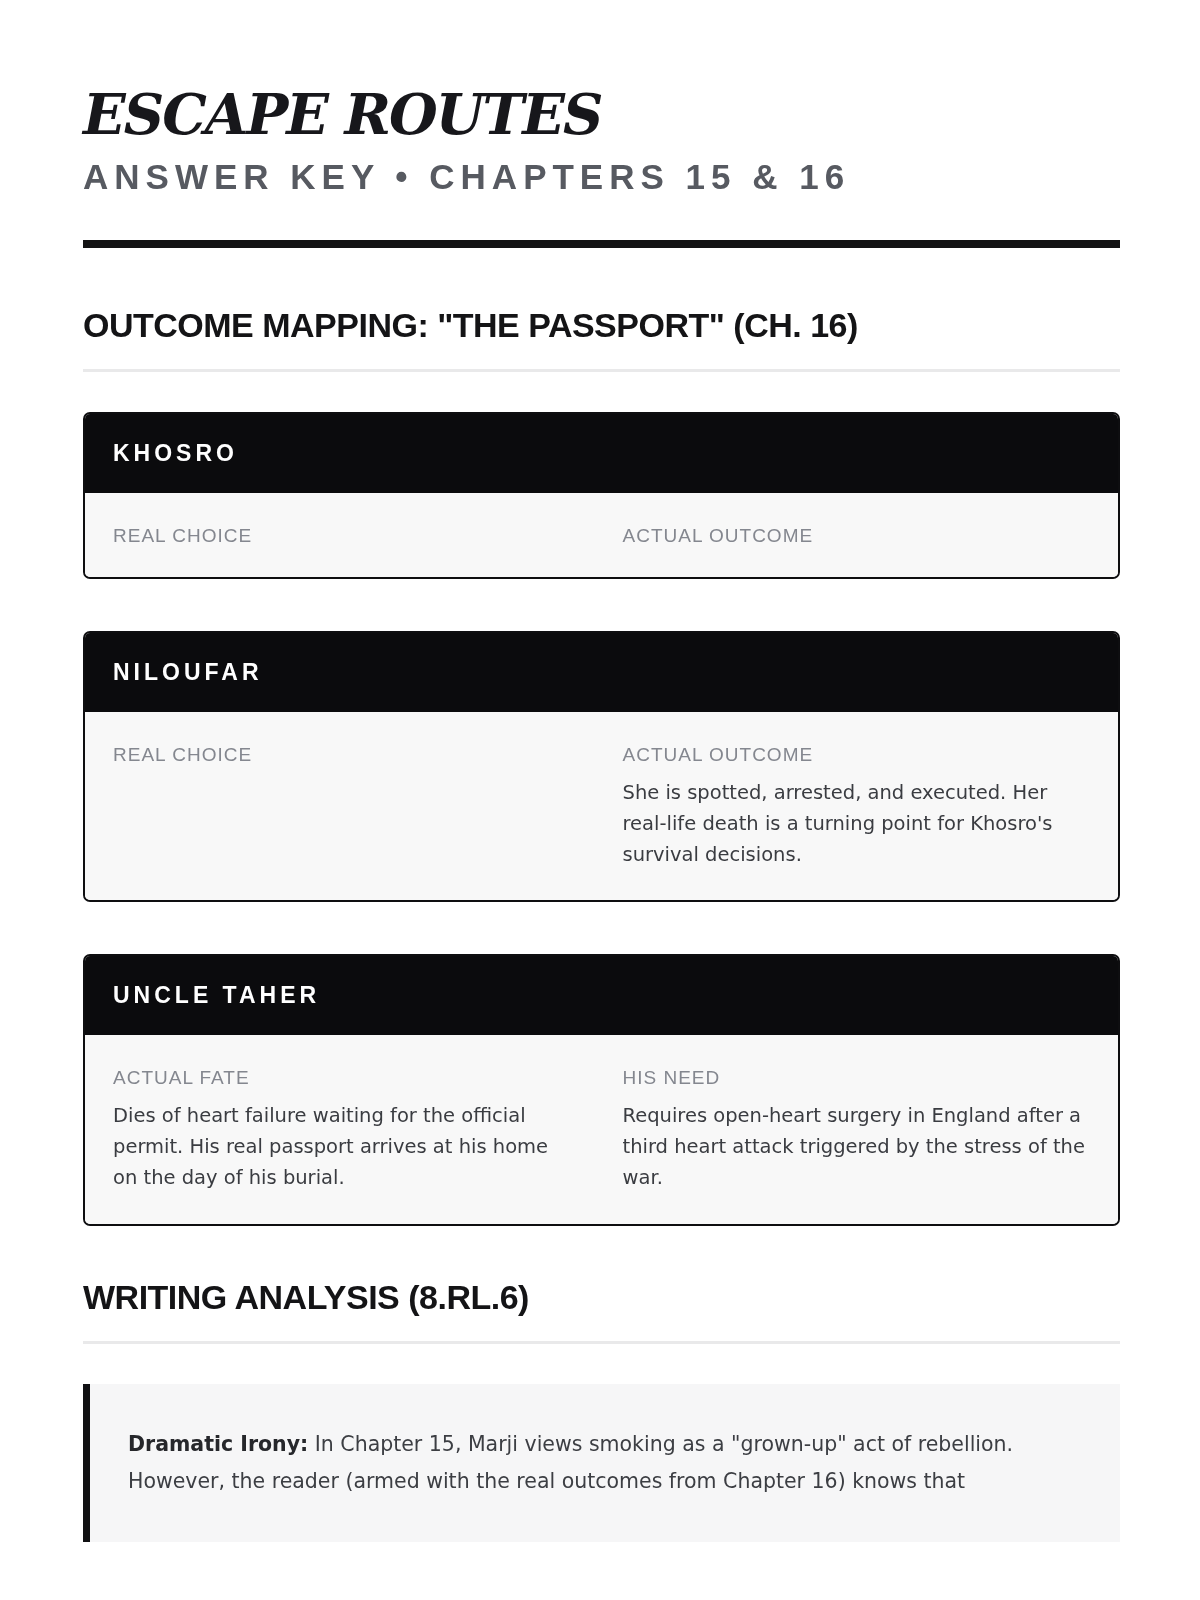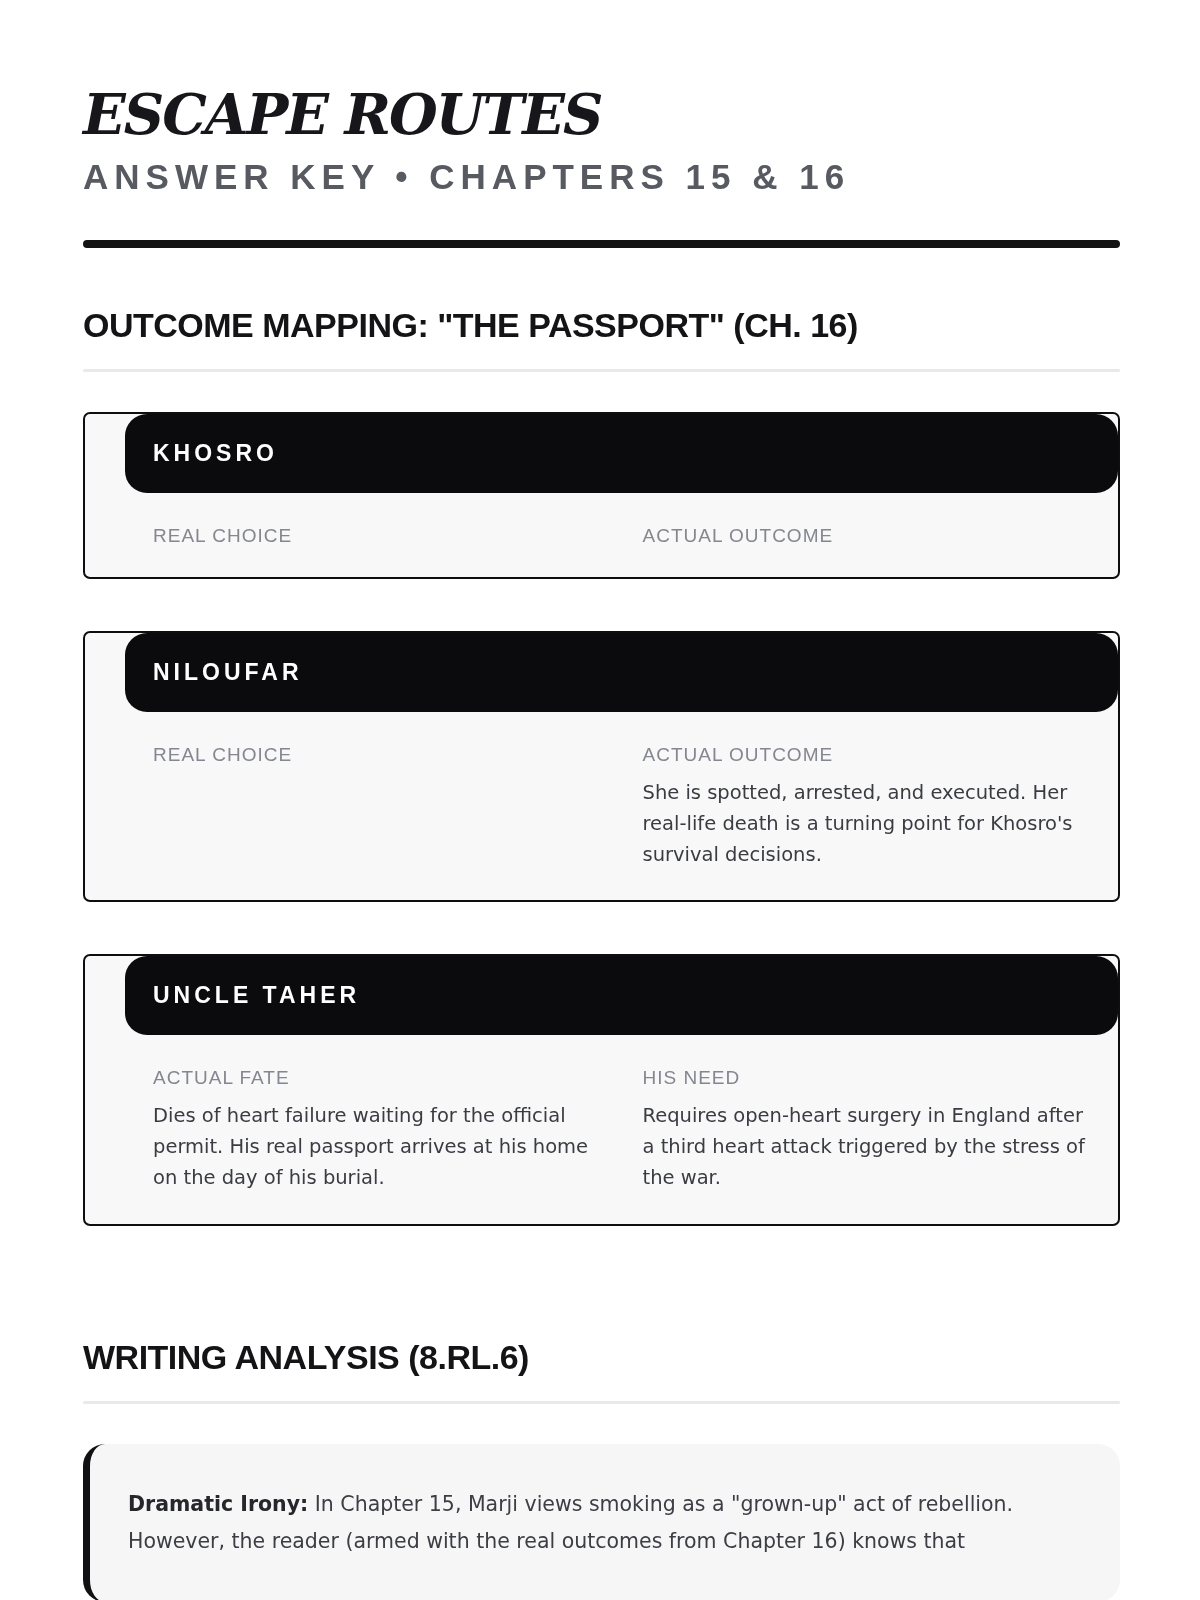--- a/index.html
+++ b/index.html
@@ -1,15 +1,15 @@
 <!DOCTYPE html>
 <html><head>
 <meta charset="utf-8">
 <style>
-  * { margin: 0; padding: 0; box-sizing: border-box; border-radius: 22px; }
+  * { margin: 0; padding: 0; box-sizing: border-box; }
   html, body { width: 1200px; height: 1600px; overflow: hidden; background: #ffffff; }
   body { font-family: "DejaVu Sans", sans-serif; -webkit-font-smoothing: antialiased; }
 
   .page {
     width: 1200px;
     height: 1600px;
     padding: 86px 80px 0 83px;
     overflow: hidden;
   }
 
@@ -54,21 +54,20 @@
     background: #e9e9ea;
   }
 
   
   .card {
     margin-top: 52px;
     border: 2.5px solid #0e0e10;
     border-radius: 7px;
     overflow: hidden;
     background: #f8f8f8;
-    padding-left: 40px;
   }
   .card:first-of-type { margin-top: 40px; }
   .card-header {
     background: #0b0b0d;
     padding: 25px 28px 26px 28px;
   }
   .card-title {
     font-family: "Liberation Sans", sans-serif;
     font-weight: bold;
     font-size: 23px;
@@ -91,21 +90,21 @@
     letter-spacing: 1px;
     color: #84878f;
   }
   .field-text {
     margin-top: 12px;
     font-size: 19.5px;
     line-height: 1.58;
     color: #3a3c41;
   }
 
-  .section-heading.second { margin-top: 112px; }
+  .section-heading.second { margin-top: 52px; }
 
   
   .quote-block {
     margin-top: 40px;
     background: #f6f6f7;
     border-left: 7px solid #111113;
     padding: 42px 40px 42px 38px;
     font-size: 20.5px;
     line-height: 1.8;
     color: #3c3e43;

